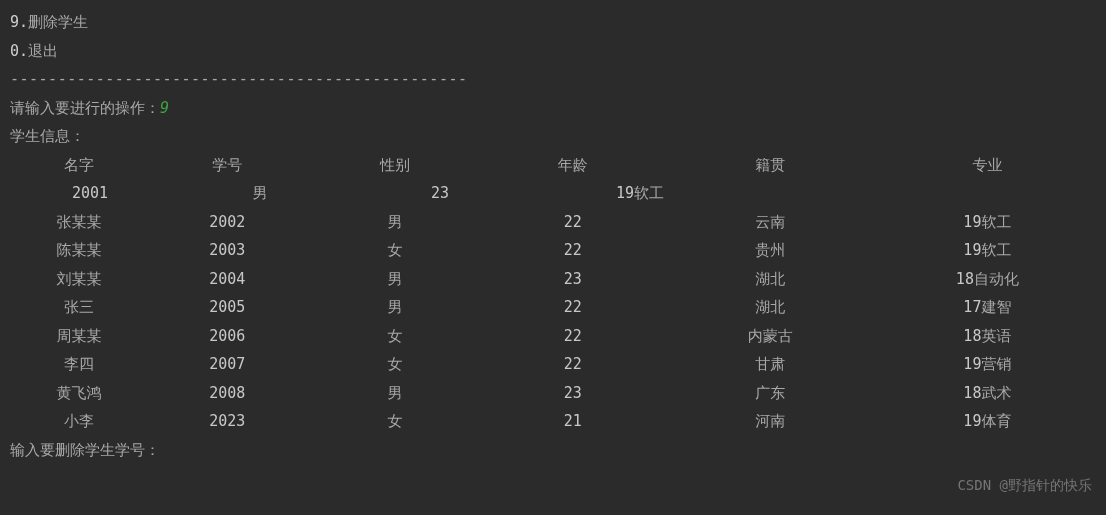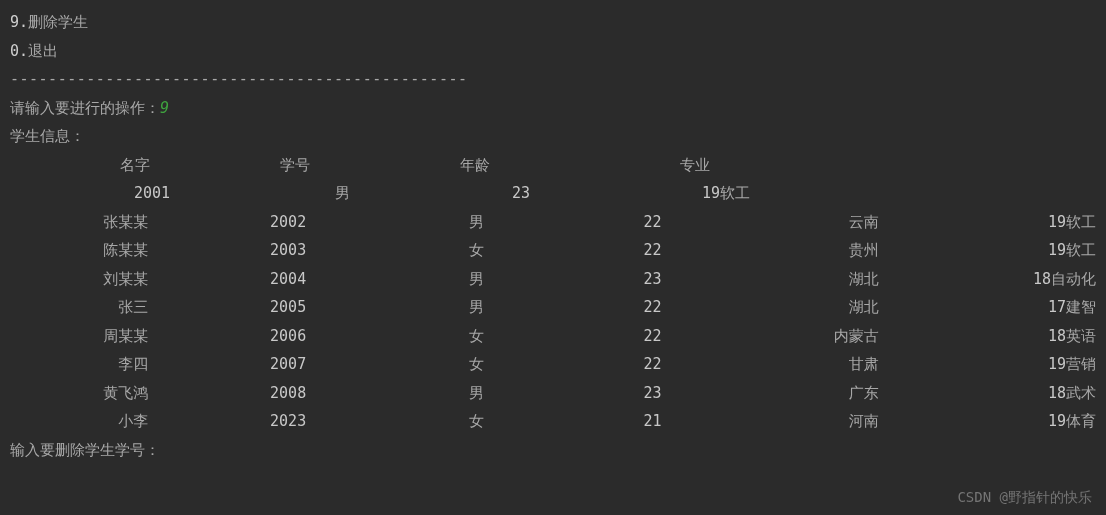--- a/index.html
+++ b/index.html
@@ -26,36 +26,36 @@
       color: #cfcfcf;
     }
     .input-val {
       color: #3fa33f;
       font-style: italic;
     }
     .data-row {
       display: flex;
     }
     .col {
-      text-align: right;
+      text-align: center;
     }
     .c1 { width: 140px; }
     .c2 { width: 160px; }
     .c3 { width: 180px; }
     .c4 { width: 180px; }
     .c5 { width: 220px; }
     .c6 { width: 220px; }
     .num {
       color: #c8c8c8;
       font-weight: 500;
     }
     .watermark {
       position: absolute;
       right: 14px;
-      bottom: 4px;
+      bottom: 16px;
       color: #757575;
       font-size: 14px;
     }
     .prompt-line {
       display: flex;
       align-items: flex-end;
     }
     .dash-line {
       letter-spacing: 0.5px;
       color: #a8a8a8;
@@ -73,21 +73,23 @@
 <div class="line dash-line">------------------------------------------------</div>
 <div class="prompt-line">
   <span>请输入要进行的操作：</span>
     <span class="input-val">9</span>
 </div>
 <div class="line">学生信息：</div>
 
 <div class="data-row">
   <div class="col c1">名字</div>
   <div class="col c2">学号</div>
+  <div class="col c3">性别</div>
   <div class="col c4">年龄</div>
+  <div class="col c5">籍贯</div>
   <div class="col c6">专业</div>
 </div>
 
 <div id="rows-container">
     <div class="data-row">
       <div class="col c2 num">2001</div>
       <div class="col c3">男</div>
       <div class="col c4 num">23</div>
       <div class="col c6"><span class="num">19</span>软工</div>
     </div>

